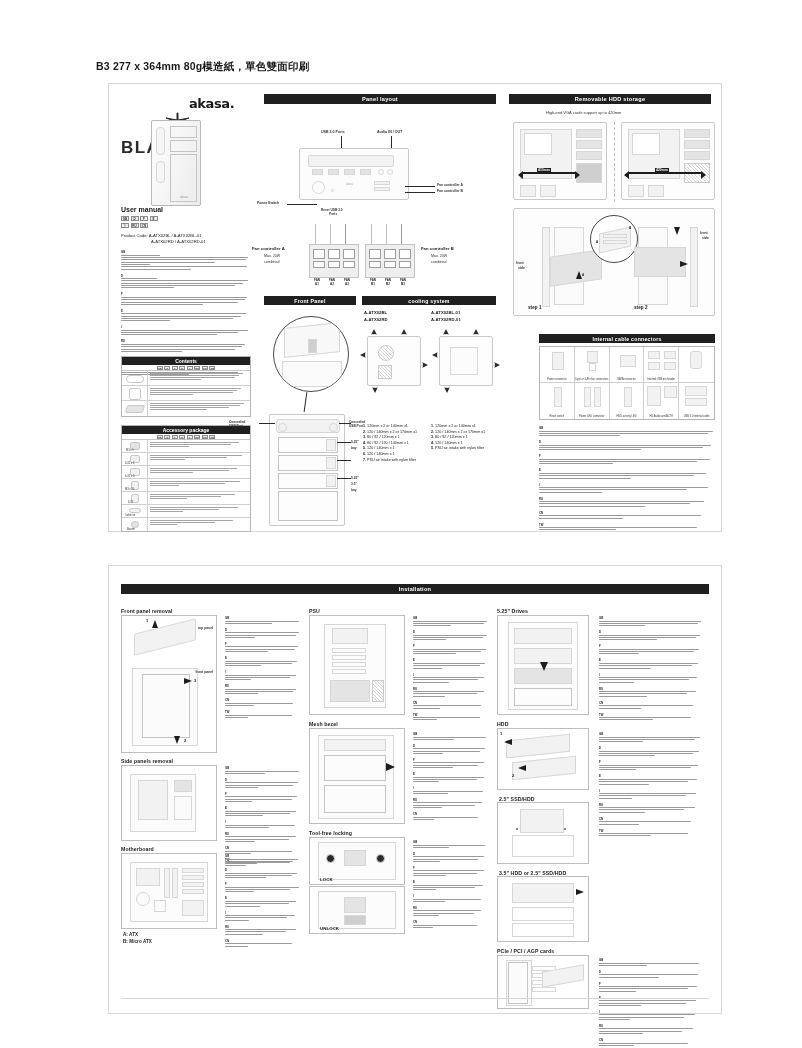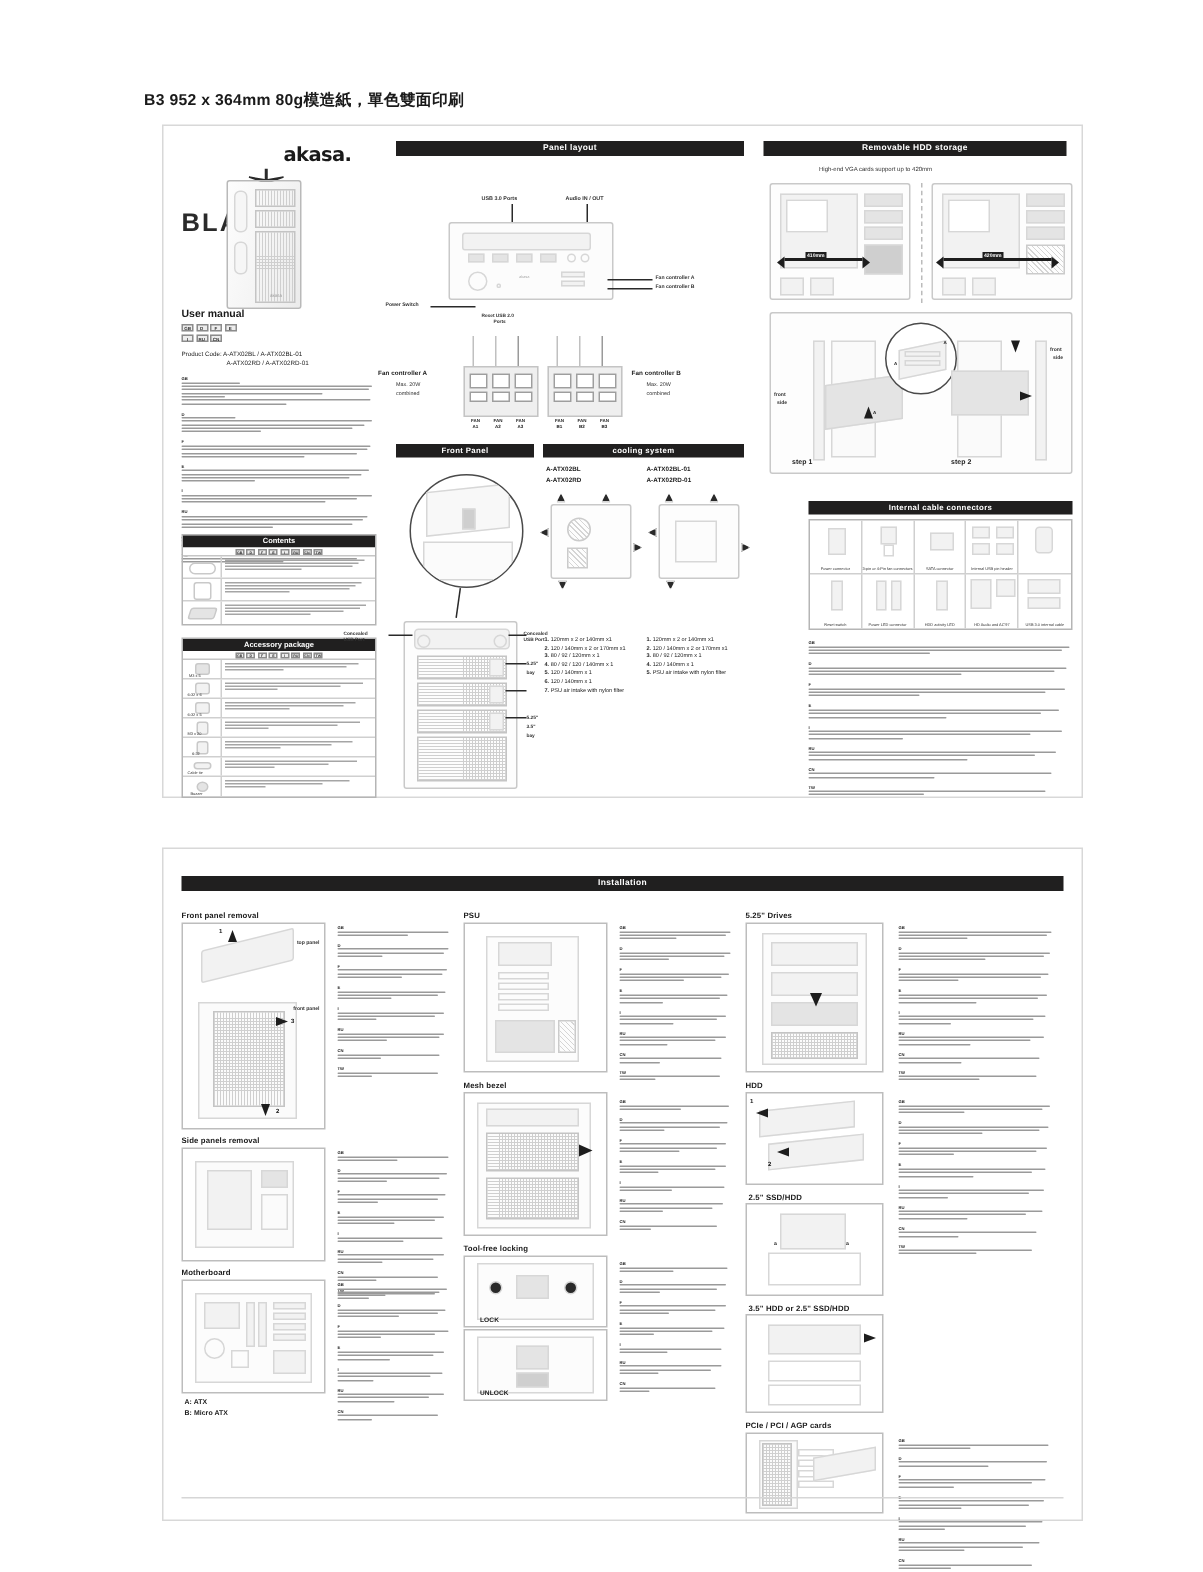--- a/index.html
+++ b/index.html
@@ -163,21 +163,21 @@
 
   .conngrid { position:absolute; border:1px solid #b5b5b5; display:grid; }
   .conncell { border-right:1px solid #cfcfcf; border-bottom:1px solid #cfcfcf; position:relative; }
   .conncell .cap { position:absolute; bottom:1px; left:0; right:0; text-align:center; font-size:2.6px; color:#333; line-height:3px; }
 </style>
 </head>
 <body>
 
 <div class="page">
 
-  <div class="spec-line">B3 952 x 364mm 80g模造紙，單色雙面印刷</div>
+  <div class="spec-line">B3 277 x 364mm 80g模造紙，單色雙面印刷</div>
 
   <div class="sheet sheet-a">
 
     <div class="akasa" style="left:80px; top:12px;"><span>akasa</span><span class="dot">.</span></div>
 
     <div class="blade-wrap" style="left:12px; top:28px;">
       
       <svg width="120" height="32" viewBox="0 0 120 32">
         <g stroke="#2a2a2a" stroke-width="1" fill="#2a2a2a">
           <path d="M56 1 L57 1 L57 30 L56 30 Z"></path>

